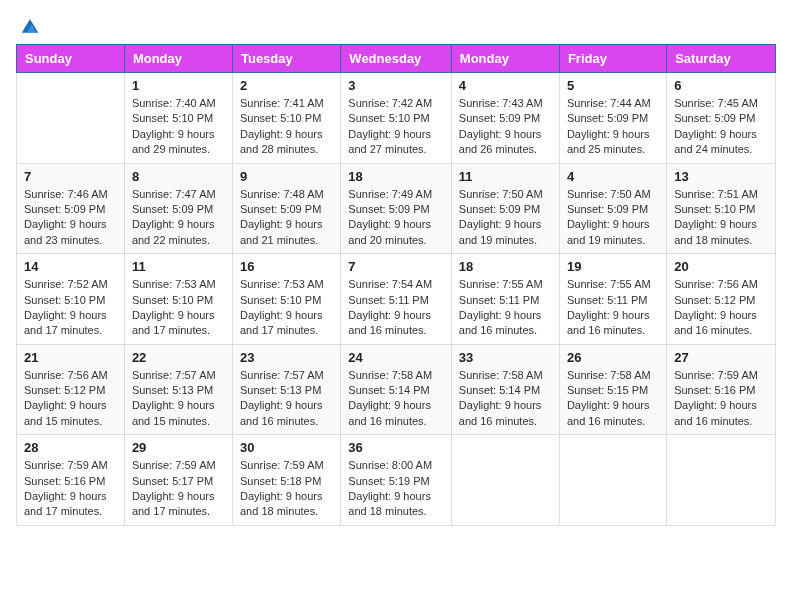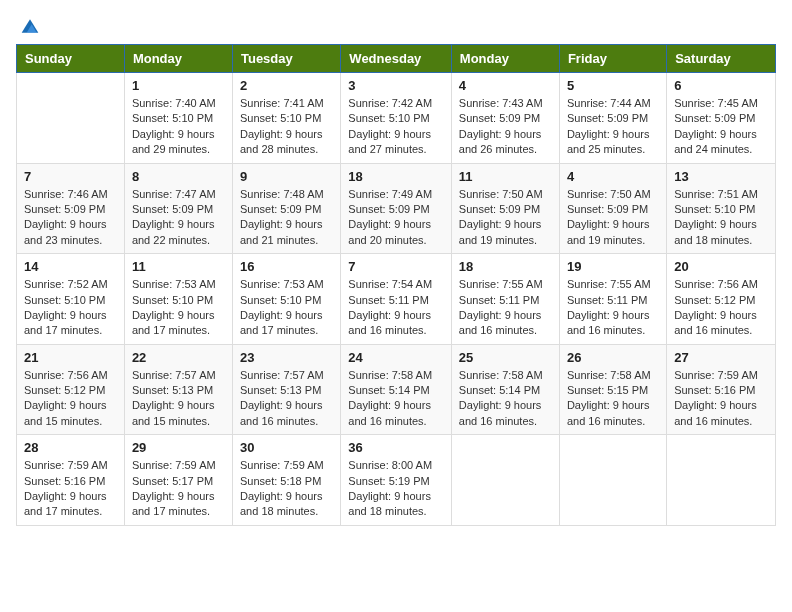--- a/index.html
+++ b/index.html
@@ -52,21 +52,21 @@
     .location-title {
       font-size: 16px;
       color: #444;
     }
     .calendar {
       width: 100%;
       border-collapse: collapse;
       border: 1px solid #ccc;
     }
     .calendar th {
-      background-color: #4d7c0f;
+      background-color: #d946ef;
       color: #fff;
       font-size: 13px;
       font-weight: bold;
       padding: 6px 8px;
       text-align: left;
       border: 1px solid #2a6aad;
     }
     .calendar td {
       vertical-align: top;
       padding: 5px 7px;
@@ -274,21 +274,21 @@
           Sunrise: 7:57 AM<br>Sunset: 5:13 PM<br>Daylight: 9 hours and 16 minutes.
         </div>
         </td>
         <td>
           <div class="day-number">24</div>
         <div class="day-info">
           Sunrise: 7:58 AM<br>Sunset: 5:14 PM<br>Daylight: 9 hours and 16 minutes.
         </div>
         </td>
         <td>
-          <div class="day-number">25</div>
+          <div class="day-number">33</div>
         <div class="day-info">
           Sunrise: 7:58 AM<br>Sunset: 5:14 PM<br>Daylight: 9 hours and 16 minutes.
         </div>
         </td>
         <td>
           <div class="day-number">26</div>
         <div class="day-info">
           Sunrise: 7:58 AM<br>Sunset: 5:15 PM<br>Daylight: 9 hours and 16 minutes.
         </div>
         </td>

